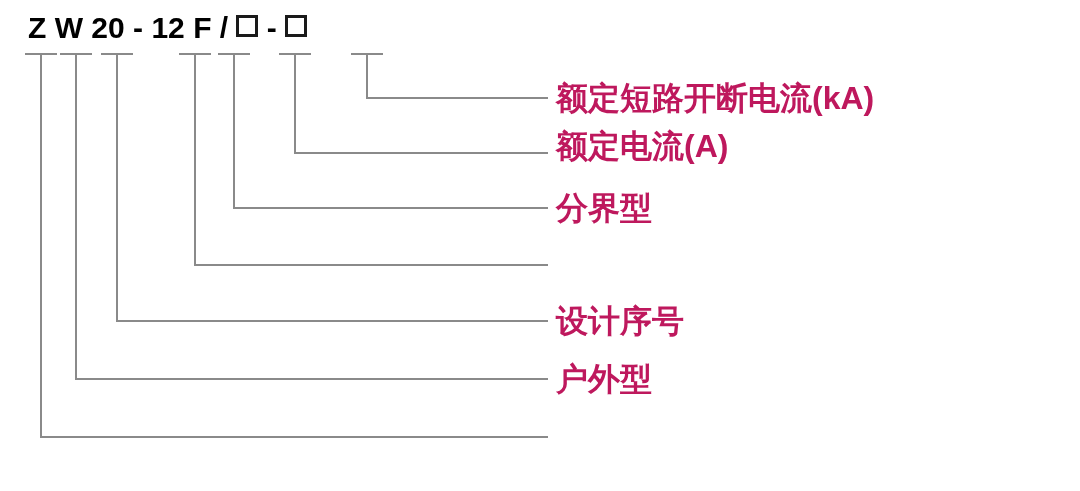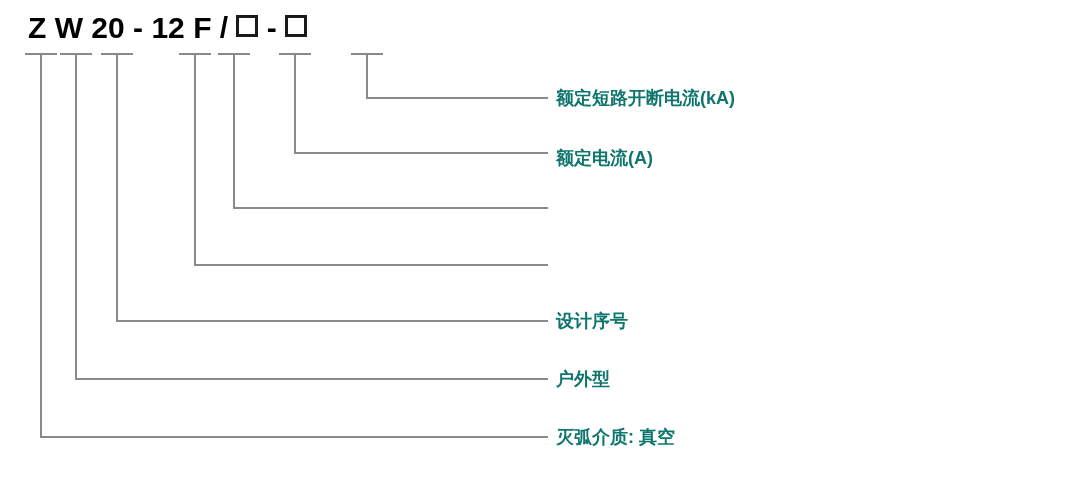--- a/index.html
+++ b/index.html
@@ -52,23 +52,23 @@
     left: 0;
     top: 0;
     width: 1080px;
     height: 491px;
   }
 
   
   .leader-label {
     position: absolute;
     left: 556px;
-    font-size: 18px;
+    font-size: 32px;
     font-weight: bold;
-    color: #0f766e;
+    color: #be185d;
     white-space: nowrap;
     transform: translateY(-50%);
     line-height: 1;
   }
 </style>
 </head>
 <body>
 
 <div id="diagram">
 
@@ -89,18 +89,18 @@
         <line x1="101" y1="54" x2="133" y2="54" stroke="#8a8a8a"></line>
         <polyline points="117,54 117,321 548,321" stroke="#8a8a8a"></polyline>
         <line x1="60" y1="54" x2="92" y2="54" stroke="#8a8a8a"></line>
         <polyline points="76,54 76,379 548,379" stroke="#8a8a8a"></polyline>
         <line x1="25" y1="54" x2="57" y2="54" stroke="#8a8a8a"></line>
         <polyline points="41,54 41,437 548,437" stroke="#8a8a8a"></polyline>
       </g>
   </svg>
 
   <div class="leader-label" style="top:98px">额定短路开断电流(kA)</div>
-  <div class="leader-label" style="top:158px">额定电流(A)</div>
+  <div class="leader-label" style="top:146px">额定电流(A)</div>
+  <div class="leader-label" style="top:208px">分界型</div>
   <div class="leader-label" style="top:379px">户外型</div>
   <div class="leader-label" style="top:321px">设计序号</div>
-  <div class="leader-label" style="top:437px">灭弧介质: 真空</div>
 
 </div>
 
 </body></html>

